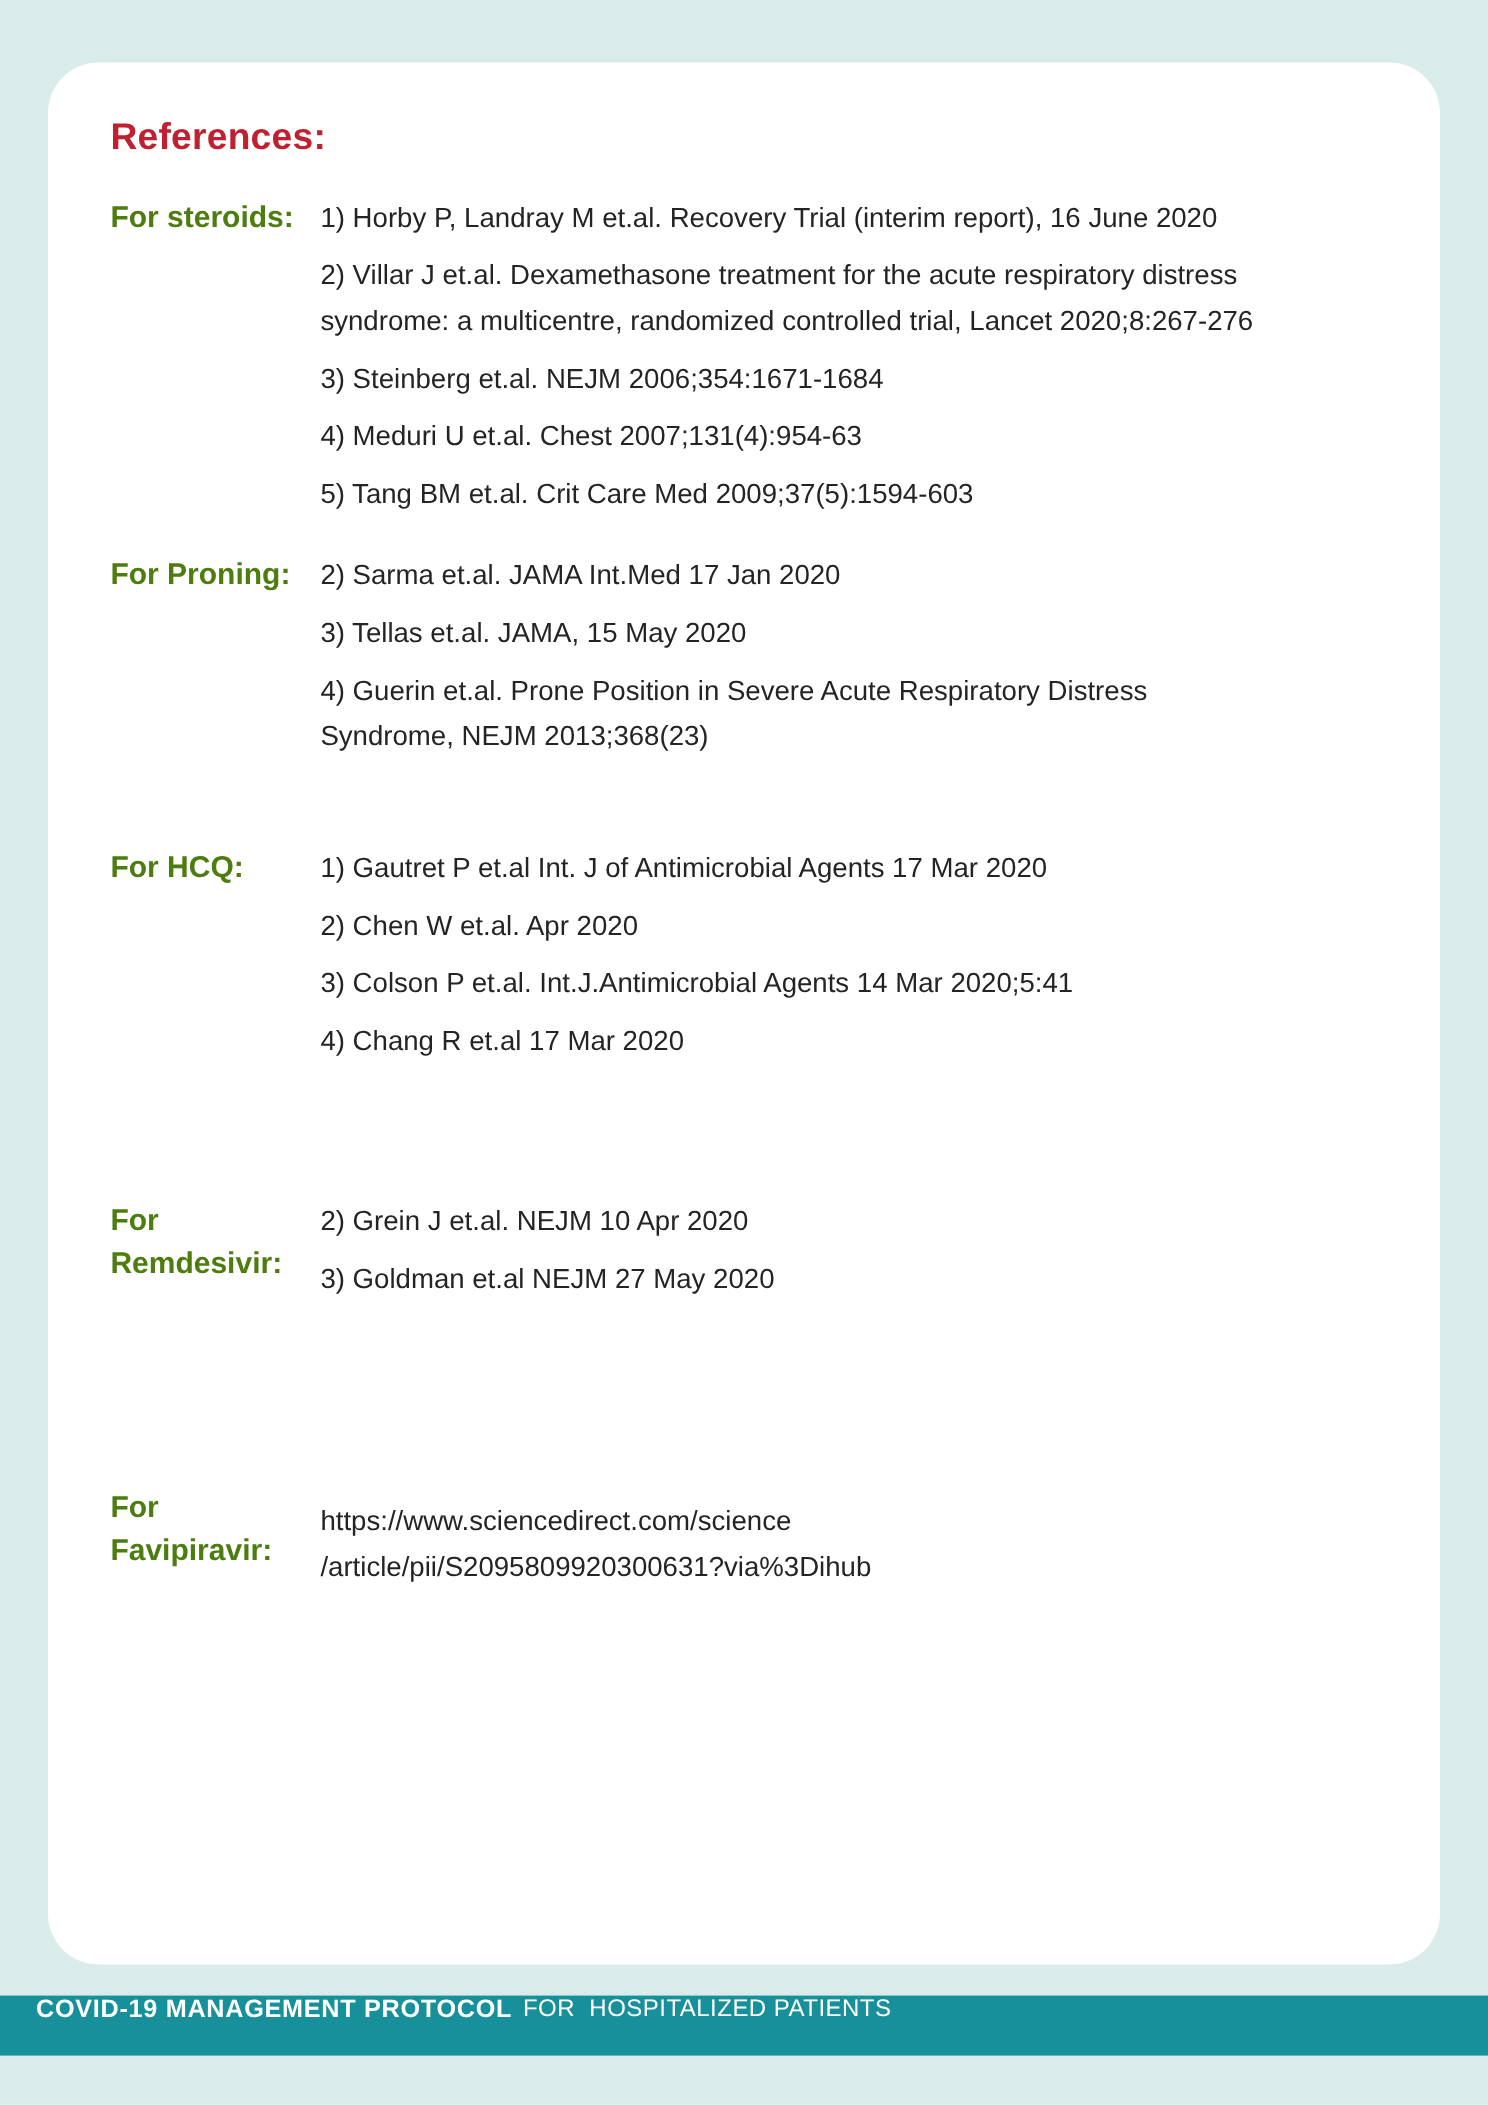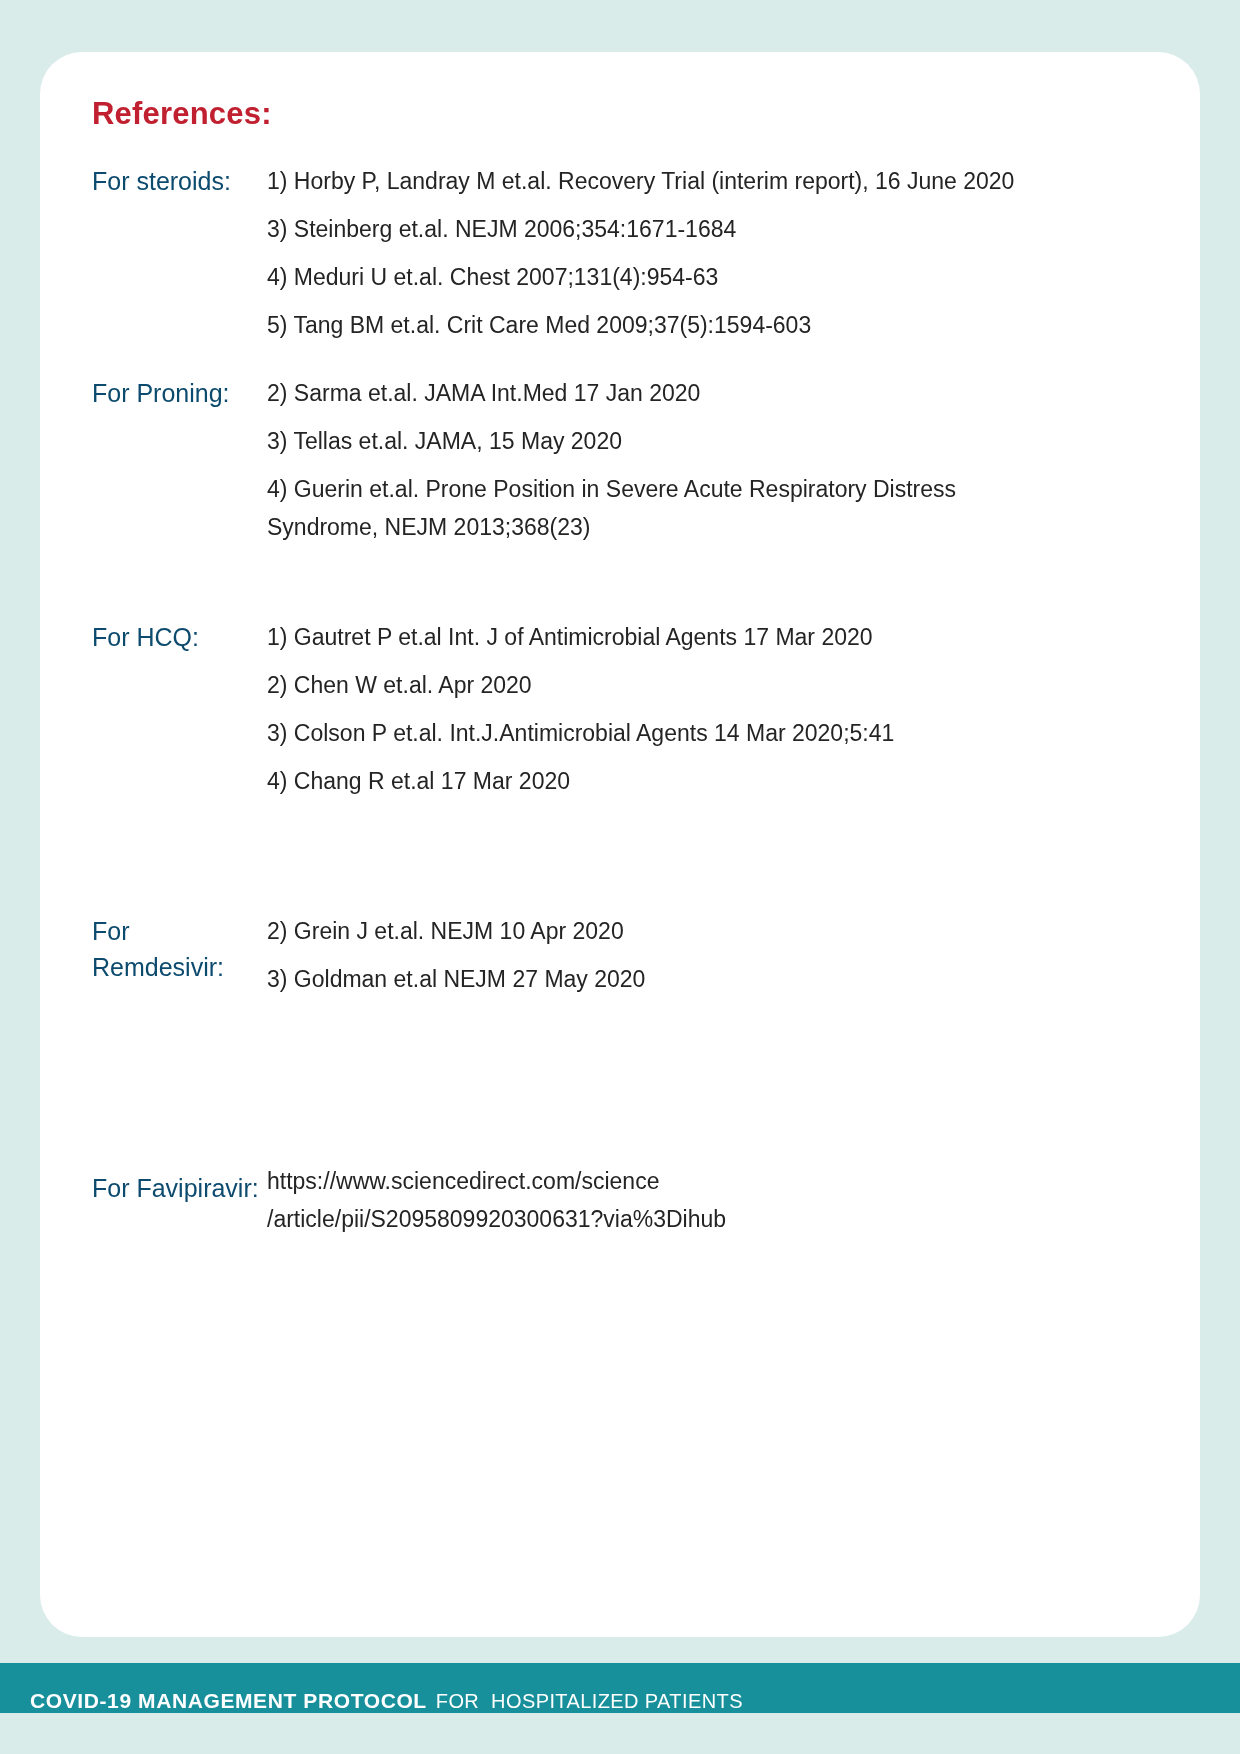--- a/index.html
+++ b/index.html
@@ -40,22 +40,22 @@
   }
   .section:nth-child(1) { margin-top: 0; }
   .section:nth-child(3) { margin-top: 62px; }
   .section:nth-child(4) { margin-top: 102px; }
   .section:nth-child(5) { margin-top: 118px; align-items: center; }
   .section:nth-child(5) .refs { padding-top: 36px; }
   .label {
     flex: 0 0 175px;
     width: 175px;
     font-size: 25px;
-    font-weight: normal;
-    color: #0c4a6e;
+    font-weight: bold;
+    color: #4d7c0f;
     line-height: 36px;
     padding-top: 1px;
   }
   .refs {
     flex: 1 1 auto;
     max-width: 800px;
   }
   .refs p {
     margin: 0 0 10px 0;
     font-size: 23px;
@@ -64,21 +64,21 @@
     white-space: pre-line;
   }
   .footer {
     position: absolute;
     left: 0;
     top: 1663px;
     width: 100%;
     height: 50px;
     background: #17909c;
     display: flex;
-    align-items: flex-end;
+    align-items: flex-start;
     box-sizing: border-box;
     padding-left: 30px;
   }
   .footer-bold {
     color: #ffffff;
     font-size: 21px;
     font-weight: bold;
     letter-spacing: 0.6px;
     white-space: pre;
   }
@@ -96,20 +96,21 @@
 
 <div class="page">
 
   <div class="card">
     <h1 class="title">References:</h1>
     <div class="sections" id="sections">
         <div class="section">
           <div class="label">For steroids:</div>
           <div class="refs">
             <p>1) Horby P, Landray M et.al. Recovery Trial (interim report), 16 June 2020</p>
+            <p>2) Villar J et.al. Dexamethasone treatment for the acute respiratory distress syndrome: a multicentre, randomized controlled trial, Lancet 2020;8:267-276</p>
             <p>3) Steinberg et.al. NEJM 2006;354:1671-1684</p>
             <p>4) Meduri U et.al. Chest 2007;131(4):954-63</p>
             <p>5) Tang BM et.al. Crit Care Med 2009;37(5):1594-603</p>
           </div>
         </div>
         <div class="section">
           <div class="label">For Proning:</div>
           <div class="refs">
             <p>2) Sarma et.al. JAMA Int.Med 17 Jan 2020</p>
             <p>3) Tellas et.al. JAMA, 15 May 2020</p>

